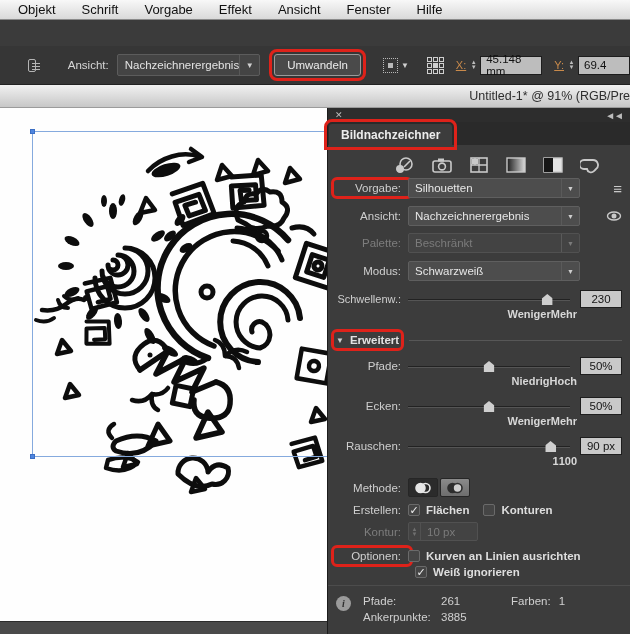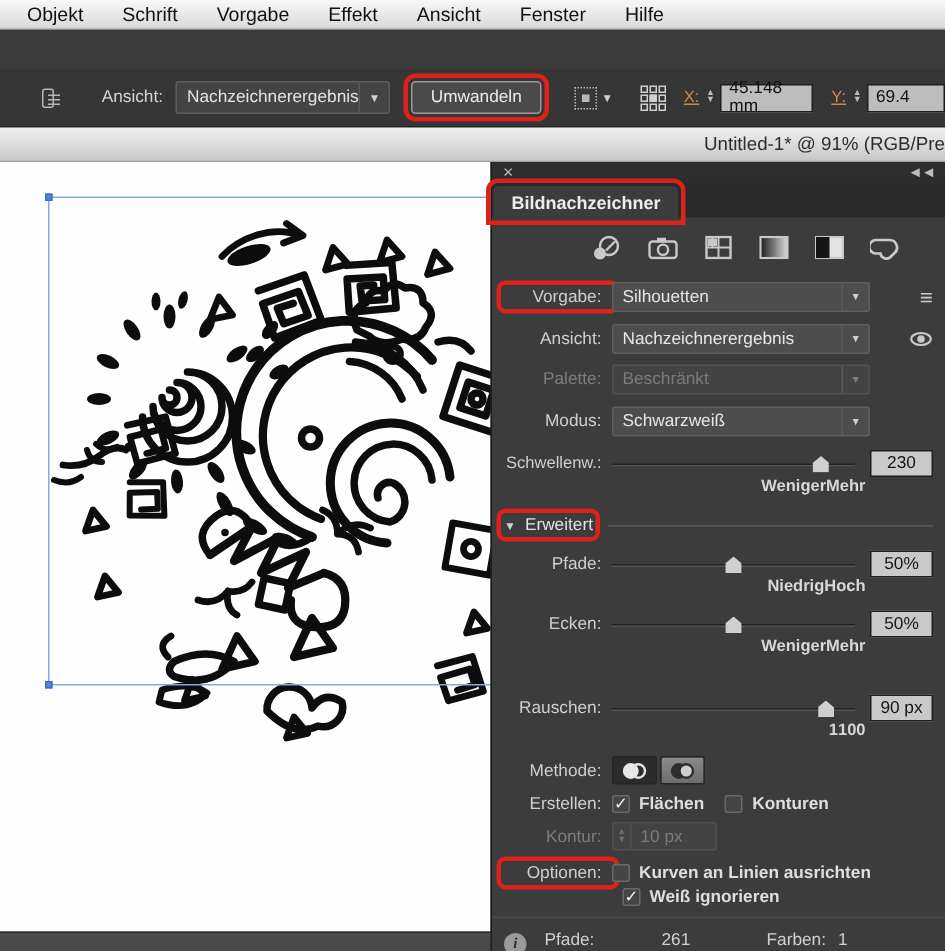--- a/index.html
+++ b/index.html
@@ -93,21 +93,21 @@
   .slider .thumb { position:absolute; top:3px; width:11px; height:11px; background:#cfcfcf;
     transform:translateX(-50%);
     clip-path:polygon(50% 0, 100% 42%, 100% 100%, 0 100%, 0 42%); }
   .valbox { margin-left:10px; width:42px; height:18px; background:#c9c9c9; border:1px solid #1e1e1e;
     color:#141414; display:flex; align-items:center; justify-content:center; font-size:11.5px; }
   .sublabels { display:flex; justify-content:flex-end; width:162px; margin-left:87px;
     font-size:11px; font-weight:bold; color:#d8d8d8; height:14px; }
 
   .sect { display:flex; align-items:center; padding:0 8px; margin-top:9px; height:18px; }
   .sect .tri { font-size:8px; color:#cfcfcf; margin-right:6px; }
-  .sect .name { font-weight:normal; color:#e2e2e2; }
+  .sect .name { font-weight:bold; color:#e2e2e2; }
   .sect .line { flex:1; height:1px; background:#575757; margin-left:10px; }
   .sect-inner { display:flex; align-items:center; }
 
   .toggle-group { display:flex; gap:2px; }
   .tgl { width:30px; height:19px; border:1px solid #262626; border-radius:2px;
     display:flex; align-items:center; justify-content:center; }
   .tgl.on { background:#2b2b2b; }
   .tgl.off { background:linear-gradient(#8a8a8a,#6e6e6e); }
 
   .cb { width:12px; height:12px; background:#454545; border:1px solid #6a6a6a; border-radius:2px;
@@ -363,21 +363,21 @@
           <rect x="1" y="1" width="9" height="14" fill="#161616"></rect>
         </svg>
       </span>
       <span class="pi">
         <svg width="20" height="17" viewBox="0 0 20 17" fill="none" stroke="#c9c9c9" stroke-width="1.8">
           <path d="M4 3 h9 a5 5 0 0 1 3 9 l-2 2 a4 4 0 0 1 -7 -2 h-3 a3.5 3.5 0 0 1 0 -9 z"></path>
         </svg>
       </span>
     </div>
 
-    <div class="row" style="margin-top:10px">
+    <div class="row" style="">
       <span class="rlabel hl">Vorgabe:</span>
       <div class="dd">
         <span class="txt">Silhouetten</span>
         <span class="arr">▼</span>
       </div>
       <span class="right-icon" style="font-size:15px">≡</span>
     </div>
 
     <div class="row" style="margin-top:8px">
       <span class="rlabel">Ansicht:</span>
@@ -449,21 +449,21 @@
         <span class="track"></span>
         <span class="thumb" style="left: 50%;"></span>
       </div>
       <span class="valbox">50%</span>
     </div>
     <div class="sublabels">
       <span>Weniger</span>
       <span>Mehr</span>
     </div>
 
-    <div class="row" style="margin-top:24px">
+    <div class="row" style="margin-top:8px">
       <span class="rlabel">Rauschen:</span>
       <div class="slider">
         <span class="track"></span>
         <span class="thumb" style="left: 88%;"></span>
       </div>
       <span class="valbox">90 px</span>
     </div>
     <div class="sublabels">
       <span>1</span>
       <span>100</span>

